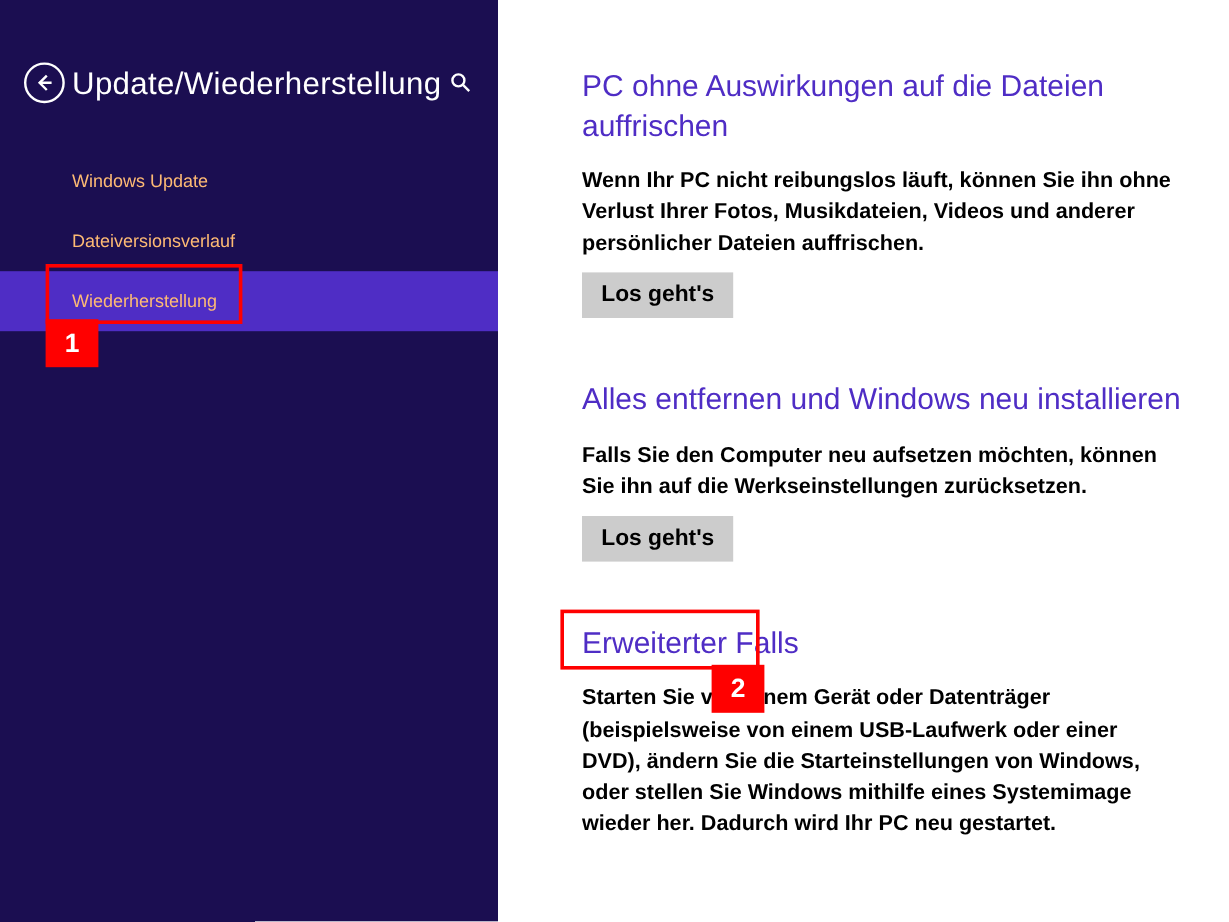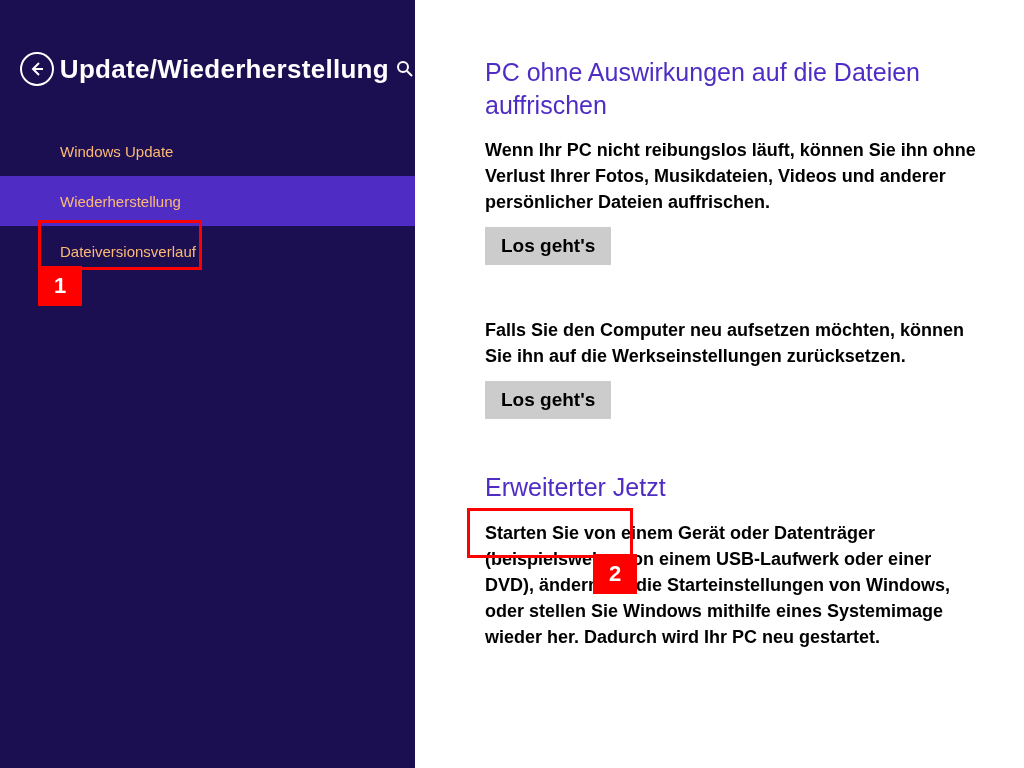--- a/index.html
+++ b/index.html
@@ -22,21 +22,21 @@
     width: 34px; height: 34px;
     border: 2px solid #fff;
     border-radius: 50%;
     display: flex; align-items: center; justify-content: center;
     margin-right: 6px;
     cursor: pointer;
   }
   .back-btn svg { display:block; }
   .page-title {
     font-size: 26px;
-    font-weight: 700;
+    font-weight: 400;
     letter-spacing: 0.3px;
   }
   .search-ico {
     margin-left: 6px;
     display: inline-flex;
     align-items: center;
   }
 
   .nav {
     margin-top: 40px;
@@ -124,46 +124,47 @@
           <circle cx="8" cy="8" r="5" stroke="#fff" stroke-width="2" fill="none"></circle>
           <line x1="12" y1="12" x2="17" y2="17" stroke="#fff" stroke-width="2"></line>
         </svg>
     </span>
   </div>
 
   <div class="nav">
     <div class="nav-item">
       <span>Windows Update</span>
     </div>
+    <div class="nav-item">
+      <span>Dateiversionsverlauf</span>
+    </div>
     <div class="nav-item selected">
       <span>Wiederherstellung</span>
-    </div>
-    <div class="nav-item">
-      <span>Dateiversionsverlauf</span>
     </div>
   </div>
 
   <div class="annot-box" style="left:38px; top:220px; width:164px; height:50px;"></div>
   <div class="annot-badge" style="left:38px; top:266px;">1</div>
 </div>
 
 <div class="main">
 
   <div class="section">
     <h2>PC ohne Auswirkungen auf die Dateien auffrischen</h2>
     <p>Wenn Ihr PC nicht reibungslos läuft, können Sie ihn ohne Verlust Ihrer Fotos, Musikdateien, Videos und anderer persönlicher Dateien auffrischen.</p>
     <button class="btn">Los geht's</button>
   </div>
 
   <div class="section">
+    <h2>Alles entfernen und Windows neu installieren</h2>
     <p>Falls Sie den Computer neu aufsetzen möchten, können Sie ihn auf die Werkseinstellungen zurücksetzen.</p>
     <button class="btn">Los geht's</button>
   </div>
 
   <div class="section">
-    <h2>Erweiterter Jetzt</h2>
+    <h2>Erweiterter Falls</h2>
     <p>Starten Sie von einem Gerät oder Datenträger (beispielsweise von einem USB-Laufwerk oder einer DVD), ändern Sie die Starteinstellungen von Windows, oder stellen Sie Windows mithilfe eines Systemimage wieder her. Dadurch wird Ihr PC neu gestartet.</p>
   </div>
 
   <div class="annot-box" style="left:32px; top:508px; width:166px; height:50px;"></div>
   <div class="annot-badge" style="left:158px; top:554px;">2</div>
 
 </div>
 
 </body></html>

